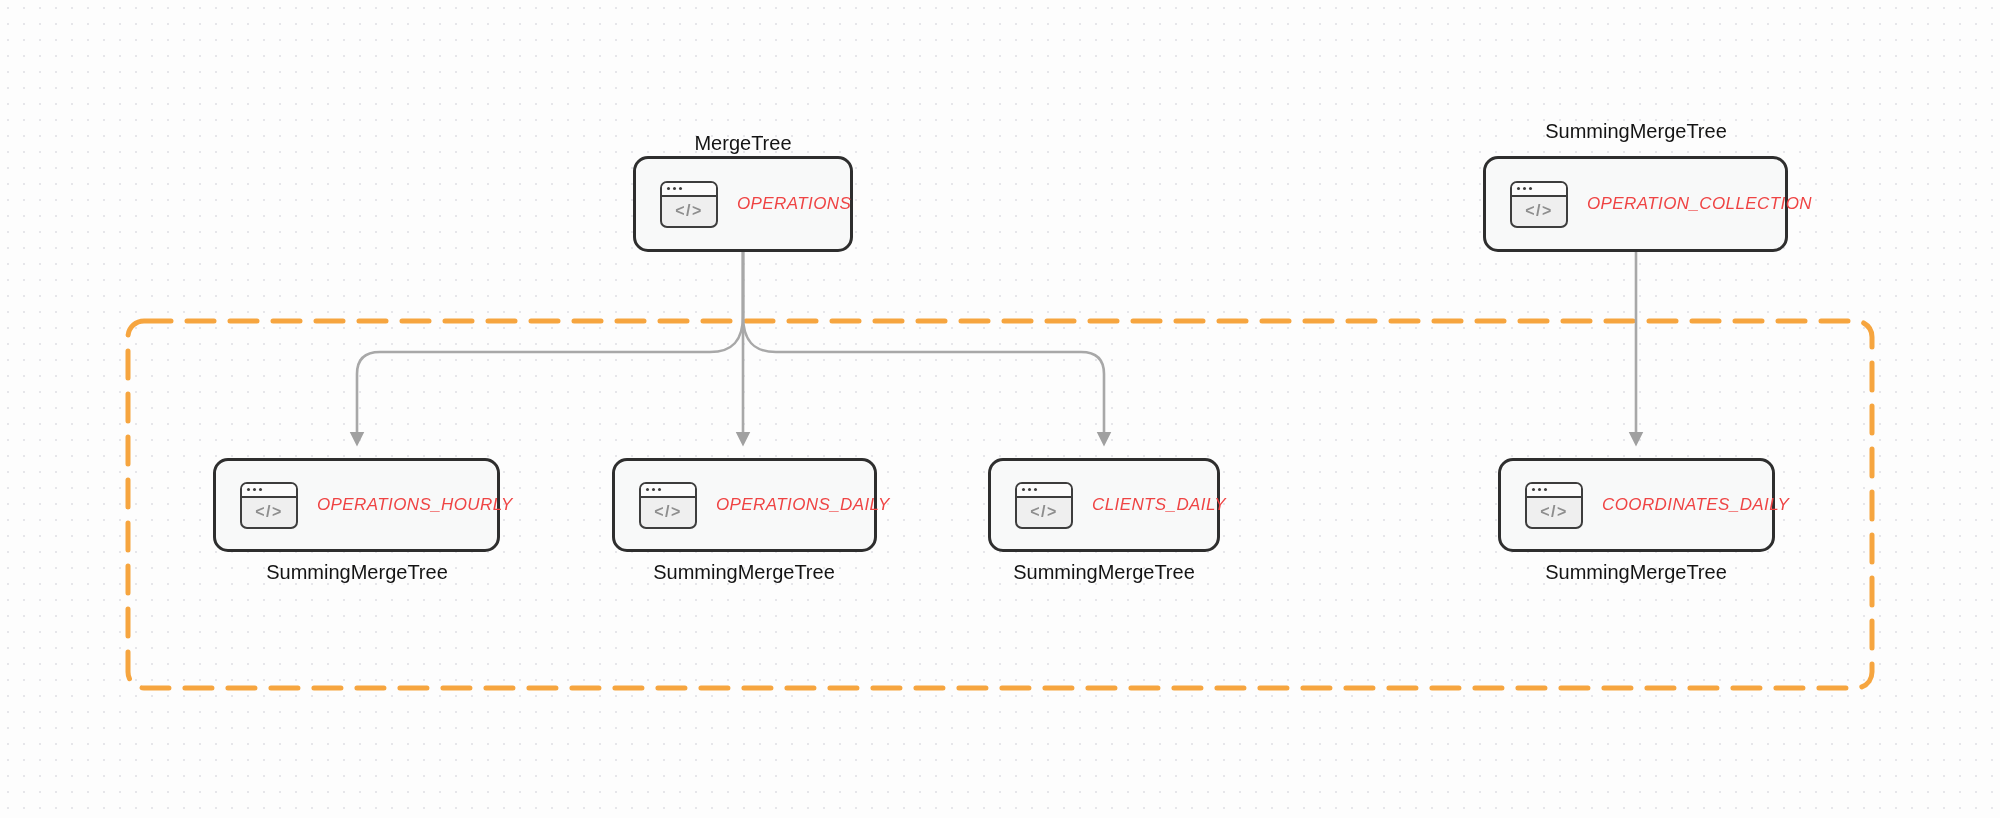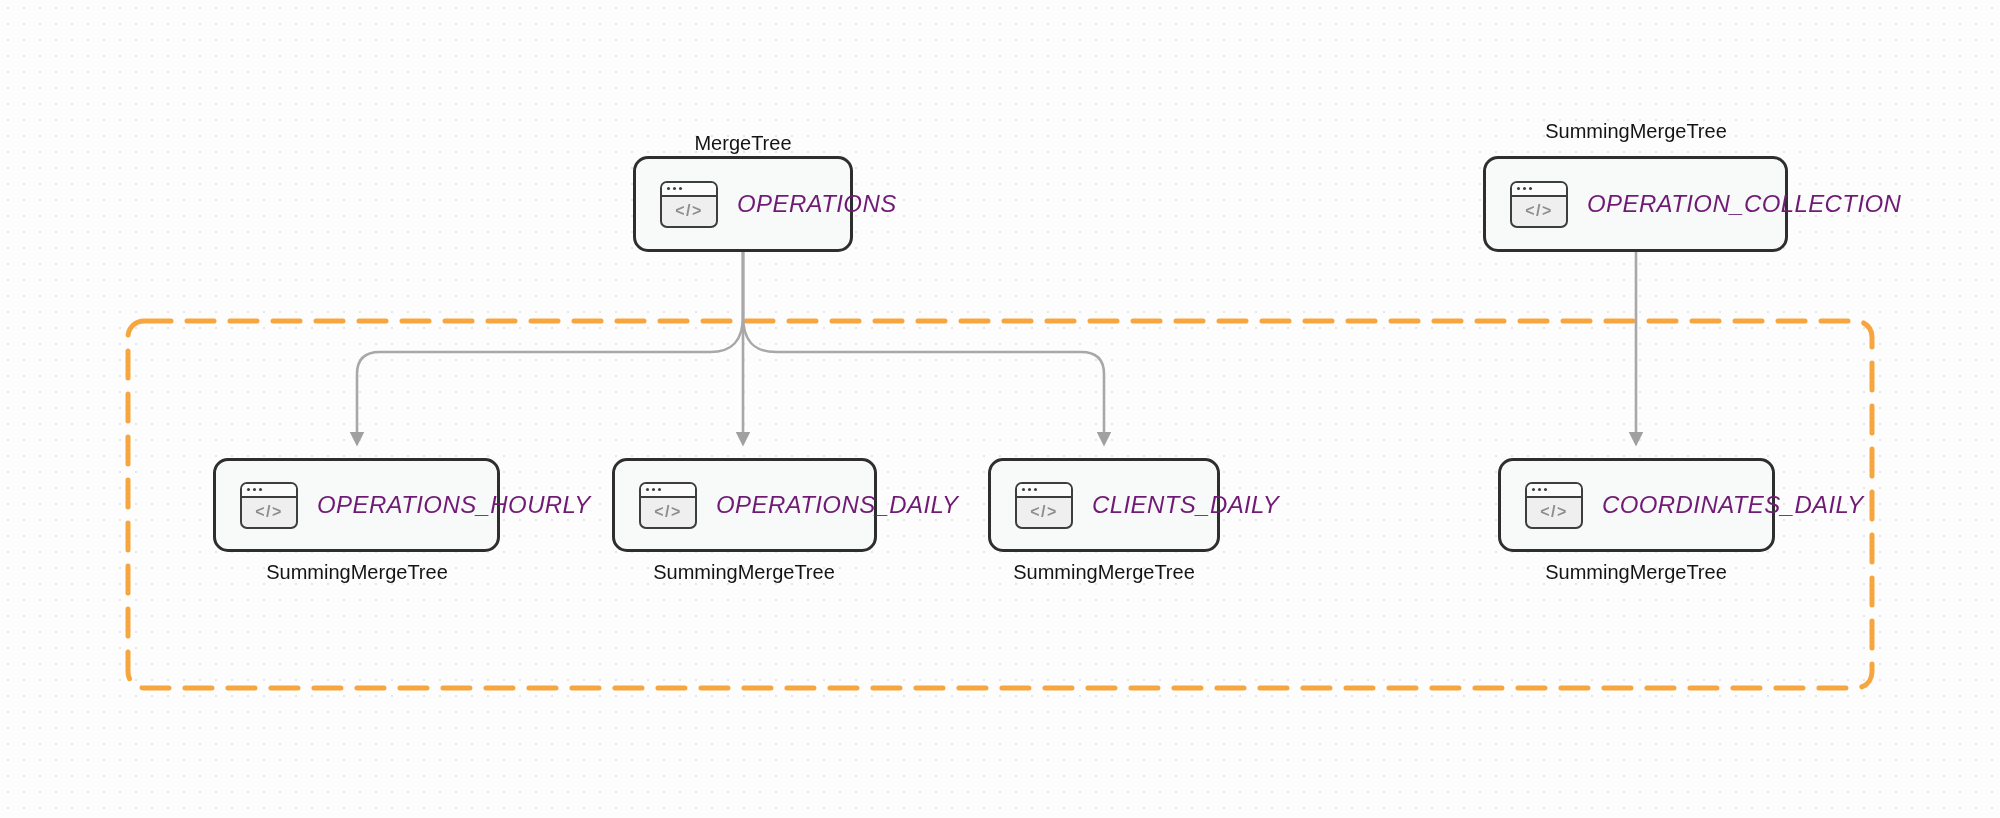--- a/index.html
+++ b/index.html
@@ -45,24 +45,24 @@
     background: #f8f9f9;
     border: 3px solid #2e2e2e;
     border-radius: 15px;
     display: flex;
     align-items: center;
     padding-left: 24px;
     padding-right: 18px;
   }
   .node-label {
     font-style: italic;
-    font-size: 24px;
+    font-size: 17px;
     font-weight: 500;
     letter-spacing: 0.4px;
-    color: #701a75;
+    color: #ef4444;
     margin-left: 19px;
     white-space: nowrap;
   }
   .win-icon {
     width: 58px;
     height: 47px;
     box-sizing: border-box;
     border: 2.5px solid #3d3d3d;
     border-radius: 7px;
     background: #efefef;

